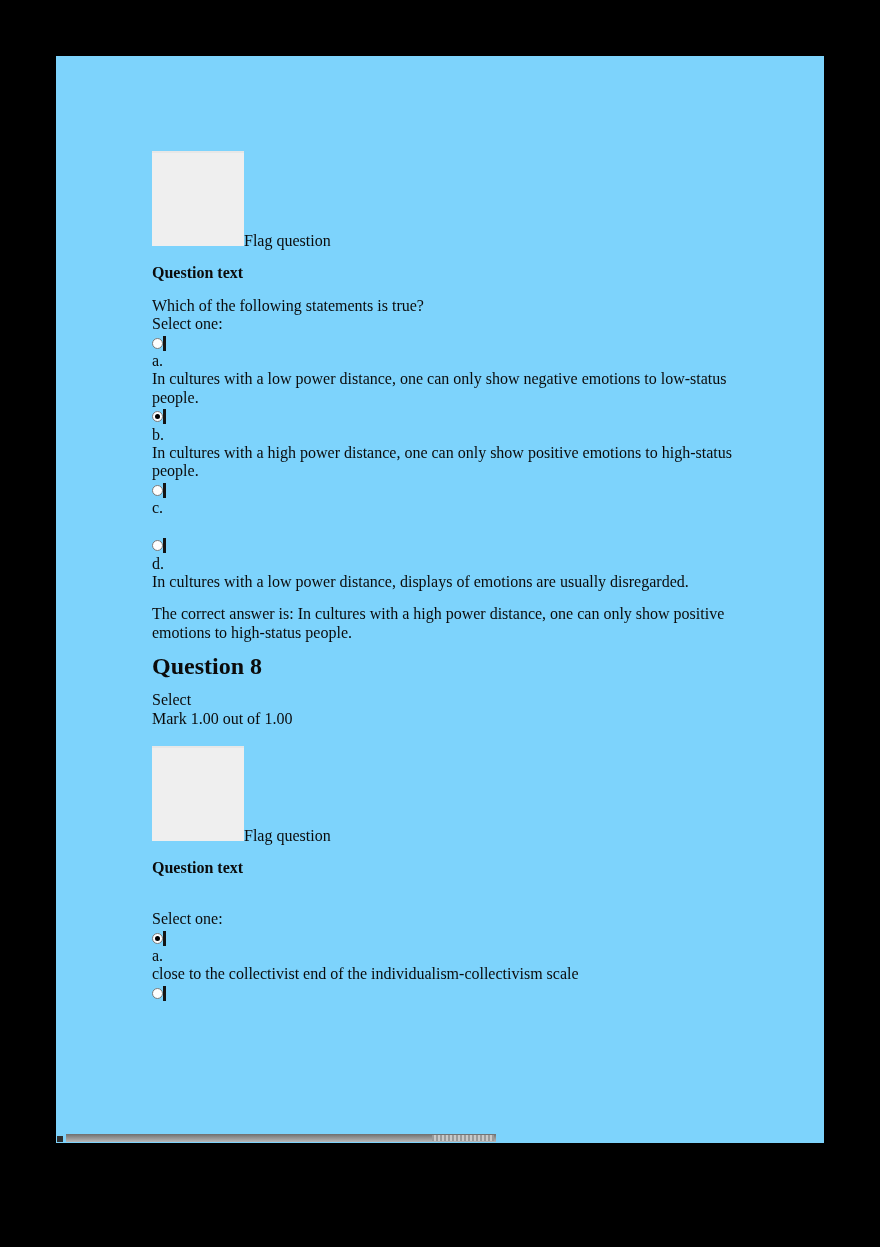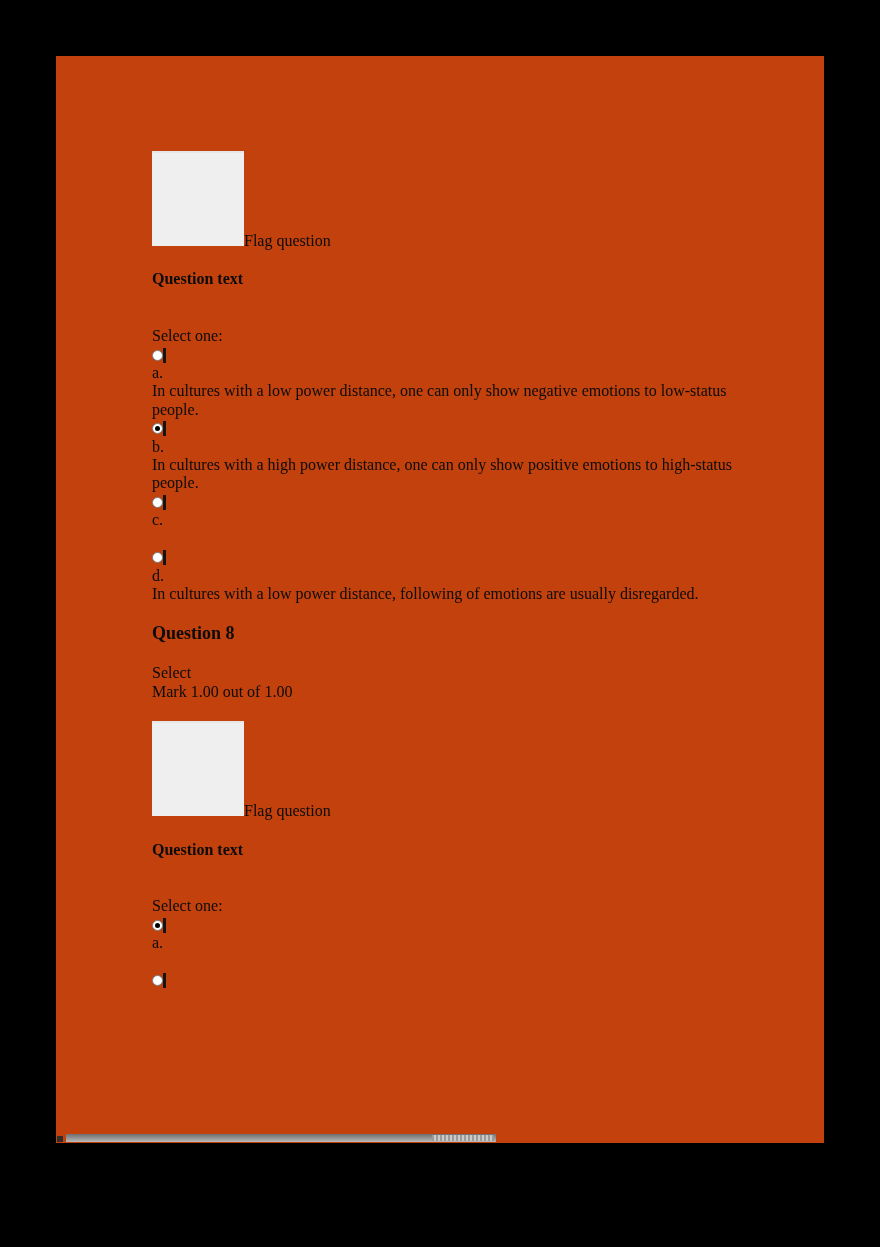--- a/index.html
+++ b/index.html
@@ -6,39 +6,39 @@
   body {
     width:880px; height:1247px;
     background:#000000;
     position:relative;
     font-family:"Liberation Serif", serif;
     overflow:hidden;
   }
   .page {
     position:absolute; left:56px; top:56px;
     width:768px; height:1087px;
-    background:#c2410c;
+    background:#7dd3fc;
   }
   .content {
     position:absolute; left:96px; top:95px;
     width:594px;
     font-size:16px; line-height:18.4px; color:#0b0b0b;
   }
-  .content p { margin:20px 0; }
+  .content p { margin:14px 0; }
   p.attach { margin:0; }
   p.attach2 { margin:18px 0 0 0; }
   .imgbox {
     display:inline-block;
     width:92px; height:93px;
     background:#efefef;
     border-top:2px solid #e7e7e7;
   }
   .heading { font-weight:bold; }
   .qtitle {
-    font-weight:bold; font-size:18px; line-height:21px;
+    font-weight:bold; font-size:24px; line-height:21px;
     margin:16px 0 16px 0;
   }
   
   .radio { display:inline-block; position:relative; width:16px; height:15px; vertical-align:-3px; }
   .radio .rc {
     position:absolute; left:0; top:2px;
     width:9px; height:9px;
     border:1.5px solid #7a7a7a; border-radius:50%;
     background:#fefefe;
   }
@@ -70,51 +70,52 @@
 </head>
 <body>
 
 <div class="page">
   <div class="content">
 
     <p class="attach"><span class="imgbox"></span><span>Flag question</span></p>
 
     <p class="heading">Question text</p>
 
-    <p><br>
+    <p><span>Which of the following statements is true?</span><br>
       <span>Select one:</span><br>
       <span class="radio" data-state="unselected"><span class="rc"></span><span class="rb"></span></span><br>
       <span>a.</span><br>
       <span>In cultures with a low power distance, one can only show negative emotions to low-status people.</span><br>
       <span class="radio" data-state="selected"><span class="rc"></span><span class="rb"></span></span><br>
       <span>b.</span><br>
       <span>In cultures with a high power distance, one can only show positive emotions to high-status people.</span><br>
       <span class="radio" data-state="unselected"><span class="rc"></span><span class="rb"></span></span><br>
       <span>c.</span><br>
       <br>
       <span class="radio" data-state="unselected"><span class="rc"></span><span class="rb"></span></span><br>
       <span>d.</span><br>
-      <span>In cultures with a low power distance, following of emotions are usually disregarded.</span></p>
+      <span>In cultures with a low power distance, displays of emotions are usually disregarded.</span></p>
 
 
+    <p>The correct answer is: In cultures with a high power distance, one can only show positive emotions to high-status people.</p>
 
     <p class="qtitle">Question 8</p>
 
     <p><span>Select</span><br>
       <span>Mark 1.00 out of 1.00</span></p>
 
     <p class="attach attach2"><span class="imgbox"></span><span>Flag question</span></p>
 
     <p class="heading">Question text</p>
 
     <p><br>
       <span>Select one:</span><br>
       <span class="radio" data-state="selected"><span class="rc"></span><span class="rb"></span></span><br>
       <span>a.</span><br>
-      <br>
+      <span>close to the collectivist end of the individualism-collectivism scale</span><br>
       <span class="radio" data-state="unselected"><span class="rc"></span><span class="rb"></span></span></p>
 
   </div>
 </div>
 
 <div class="barcap"></div>
 <div class="bottombar">
   <div class="texture"></div>
 </div>
 

